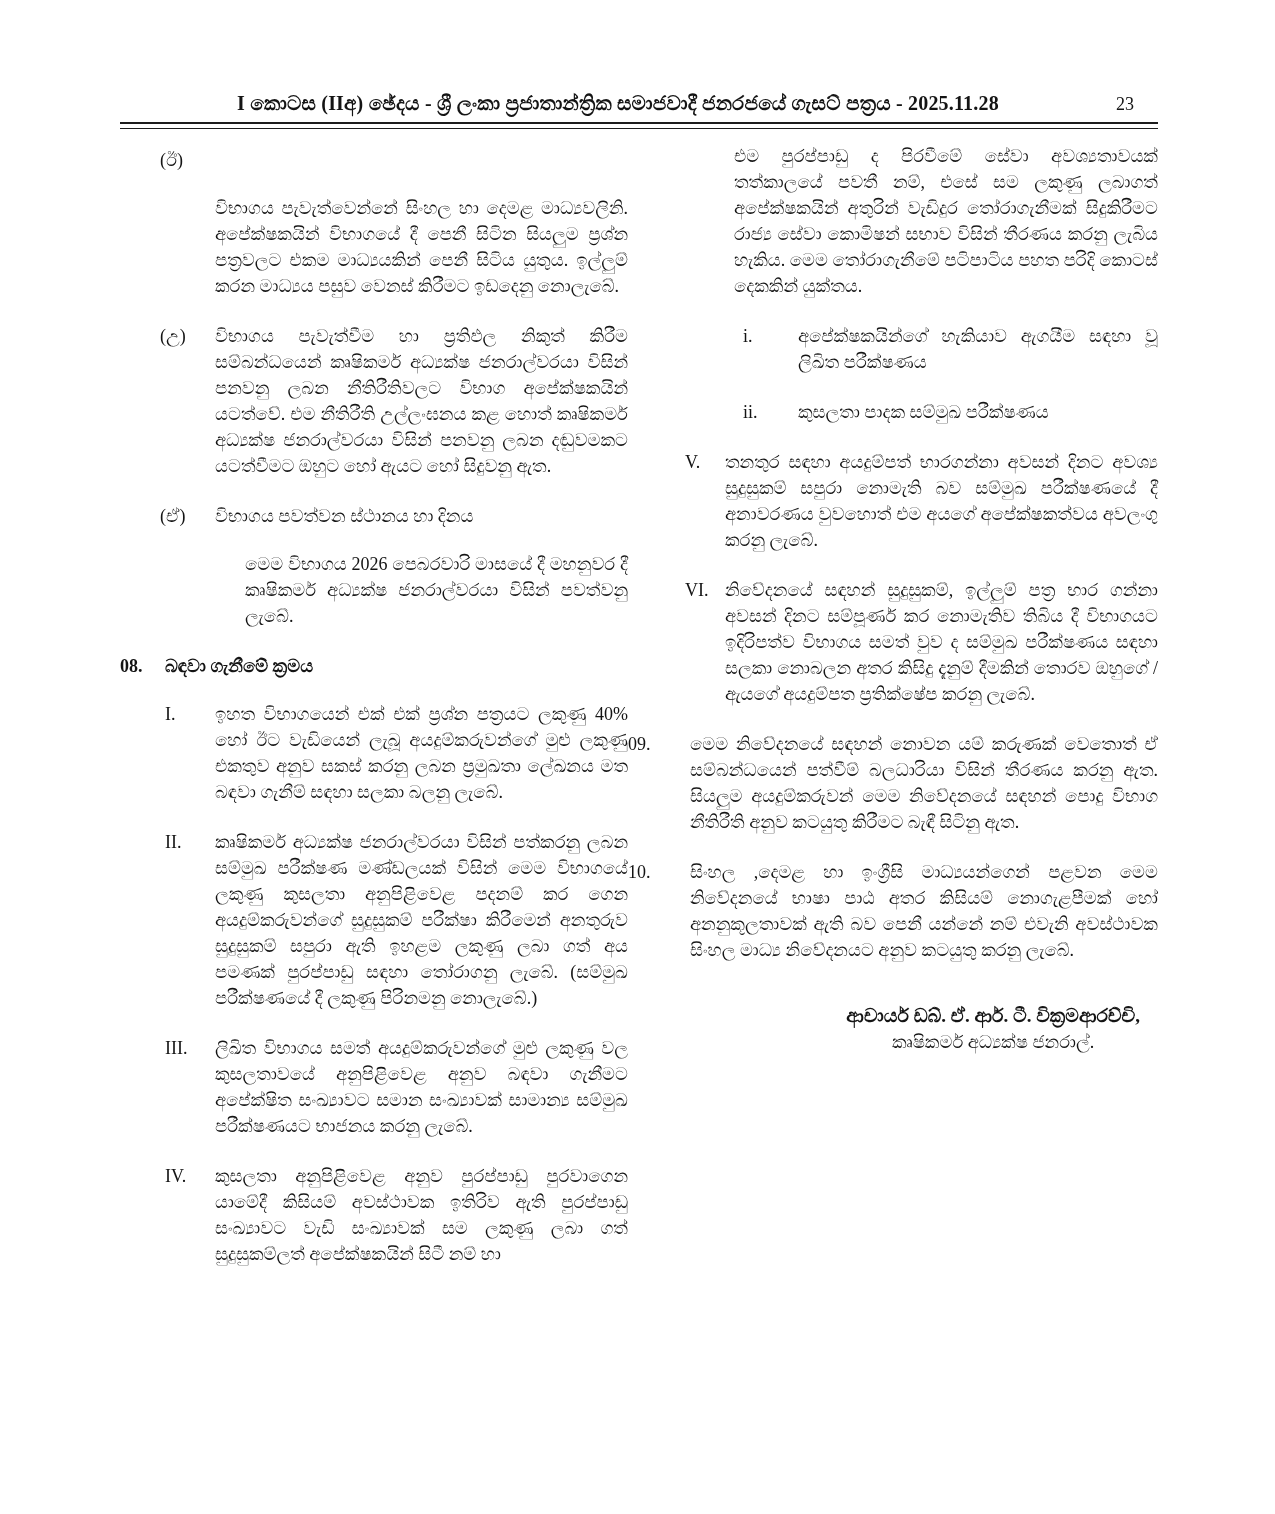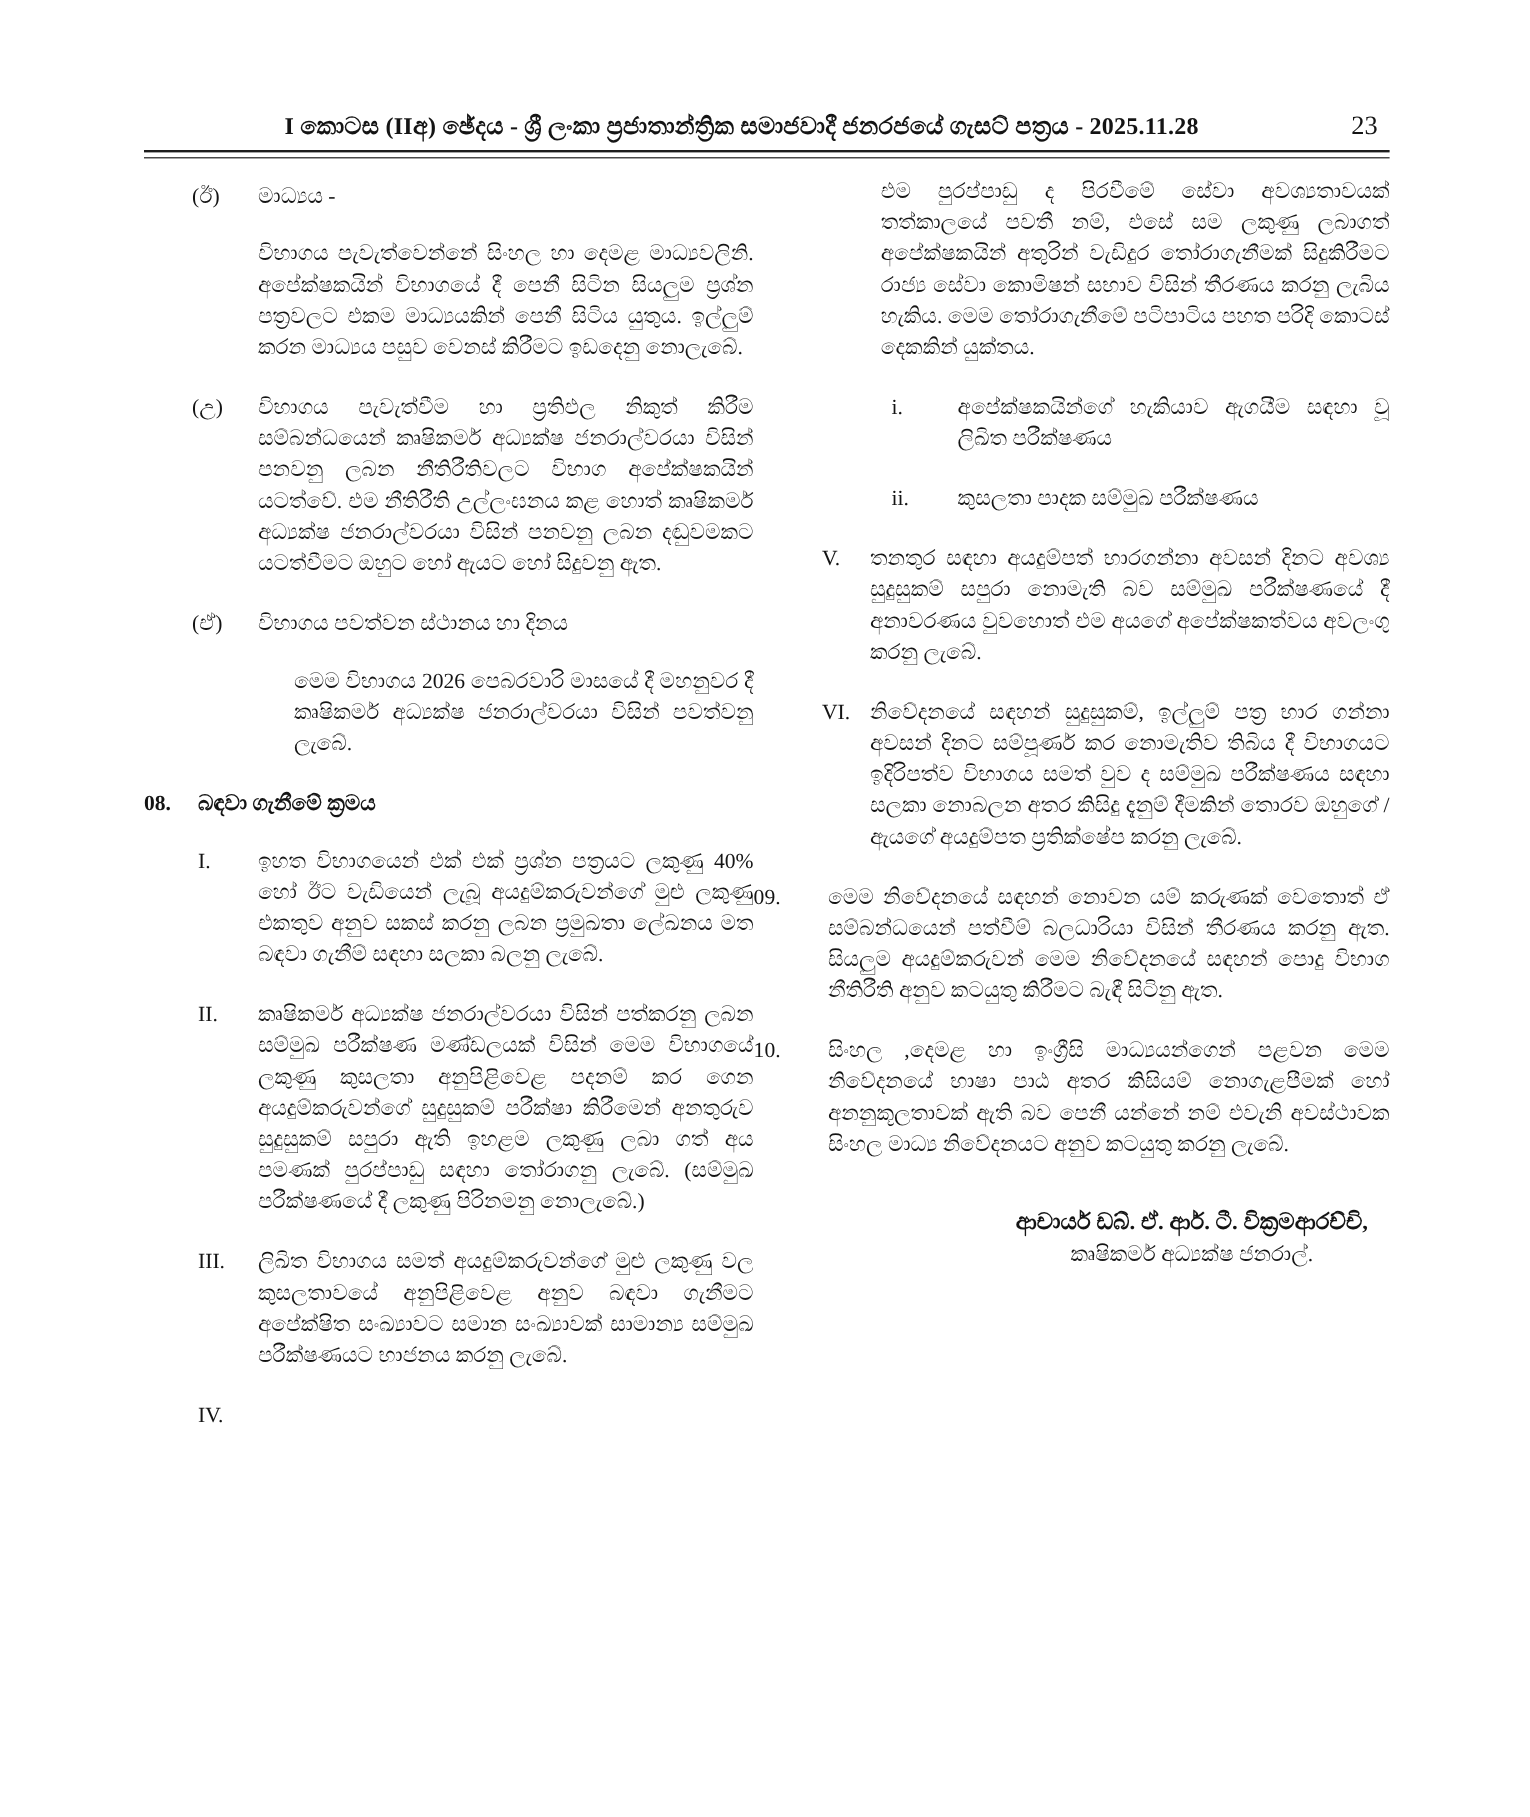--- a/index.html
+++ b/index.html
@@ -25,22 +25,22 @@
   }
   .header-title {
     flex: 1;
     text-align: center;
     font-weight: bold;
     font-size: 20px;
     letter-spacing: 0.2px;
   }
   .page-number {
     width: 42px;
-    text-align: center;
-    font-size: 22px;
+    text-align: left;
+    font-size: 18px;
   }
   .double-rule {
     margin-top: 7px;
     height: 4px;
     border-top: 2.5px solid #1c1c1c;
     border-bottom: 1.5px solid #1c1c1c;
   }
   
   .columns {
     display: flex;
@@ -96,21 +96,20 @@
     <div class="page-number">23</div>
   </div>
   <div class="double-rule"></div>
 
   <div class="columns">
 
     <section class="col-left">
 
       <div class="item l-lettered" style="margin-top:4px; margin-bottom:22px;">
         <span class="marker">(ඊ)</span>
-        <div class="body">මාධ්‍යය -</div>
       </div>
       <p class="para l-para">විභාගය පැවැත්වෙන්නේ සිංහල හා දෙමළ මාධ්‍යවලිනි. අපේක්ෂකයින් විභාගයේ දී පෙනී සිටින සියලුම ප්‍රශ්න පත්‍රවලට එකම මාධ්‍යයකින් පෙනී සිටිය යුතුය. ඉල්ලුම් කරන මාධ්‍යය පසුව වෙනස් කිරීමට ඉඩදෙනු නොලැබේ.</p>
 
       <div class="item l-lettered">
         <span class="marker">(උ)</span>
         <div class="body">විභාගය පැවැත්වීම හා ප්‍රතිඵල නිකුත් කිරීම සම්බන්ධයෙන් කෘෂිකර්ම අධ්‍යක්ෂ ජනරාල්වරයා විසින් පනවනු ලබන නීතිරීතිවලට විභාග අපේක්ෂකයින් යටත්වේ. එම නීතිරීති උල්ලංඝනය කළ හොත් කෘෂිකර්ම අධ්‍යක්ෂ ජනරාල්වරයා විසින් පනවනු ලබන දඬුවමකට යටත්වීමට ඔහුට හෝ ඇයට හෝ සිදුවනු ඇත.</div>
       </div>
 
       <div class="item l-lettered" style="margin-bottom:22px;">
         <span class="marker">(ඒ)</span>
@@ -133,20 +132,21 @@
         <div class="body">කෘෂිකර්ම අධ්‍යක්ෂ ජනරාල්වරයා විසින් පත්කරනු ලබන සම්මුඛ පරීක්ෂණ මණ්ඩලයක් විසින් මෙම විභාගයේ ලකුණු කුසලතා අනුපිළිවෙළ පදනම් කර ගෙන අයදුම්කරුවන්ගේ සුදුසුකම් පරීක්ෂා කිරීමෙන් අනතුරුව සුදුසුකම් සපුරා ඇති ඉහළම ලකුණු ලබා ගත් අය පමණක් පුරප්පාඩු සඳහා තෝරාගනු ලැබේ. (සම්මුඛ පරීක්ෂණයේ දී ලකුණු පිරිනමනු නොලැබේ.)</div>
       </div>
 
       <div class="item l-roman">
         <span class="marker">III.</span>
         <div class="body">ලිඛිත විභාගය සමත් අයදුම්කරුවන්ගේ මුළු ලකුණු වල කුසලතාවයේ අනුපිළිවෙළ අනුව බඳවා ගැනීමට අපේක්ෂිත සංඛ්‍යාවට සමාන සංඛ්‍යාවක් සාමාන්‍ය සම්මුඛ පරීක්ෂණයට භාජනය කරනු ලැබේ.</div>
       </div>
 
       <div class="item l-roman">
         <span class="marker">IV.</span>
+        <div class="body">කුසලතා අනුපිළිවෙළ අනුව පුරප්පාඩු පුරවාගෙන යාමේදී කිසියම් අවස්ථාවක ඉතිරිව ඇති පුරප්පාඩු සංඛ්‍යාවට වැඩි සංඛ්‍යාවක් සම ලකුණු ලබා ගත් සුදුසුකම්ලත් අපේක්ෂකයින් සිටී නම් හා</div>
       </div>
 
     </section>
 
     <section class="col-right">
 
       <p class="para r-cont">එම පුරප්පාඩු ද පිරවීමේ සේවා අවශ්‍යතාවයක් තත්කාලයේ පවතී නම්, එසේ සම ලකුණු ලබාගත් අපේක්ෂකයින් අතුරින් වැඩිදුර තෝරාගැනීමක් සිදුකිරීමට රාජ්‍ය සේවා කොමිෂන් සභාව විසින් තීරණය කරනු ලැබිය හැකිය. මෙම තෝරාගැනීමේ පටිපාටිය පහත පරිදි කොටස් දෙකකින් යුක්තය.</p>
 
       <div class="item r-sub">
         <span class="marker">i.</span>

